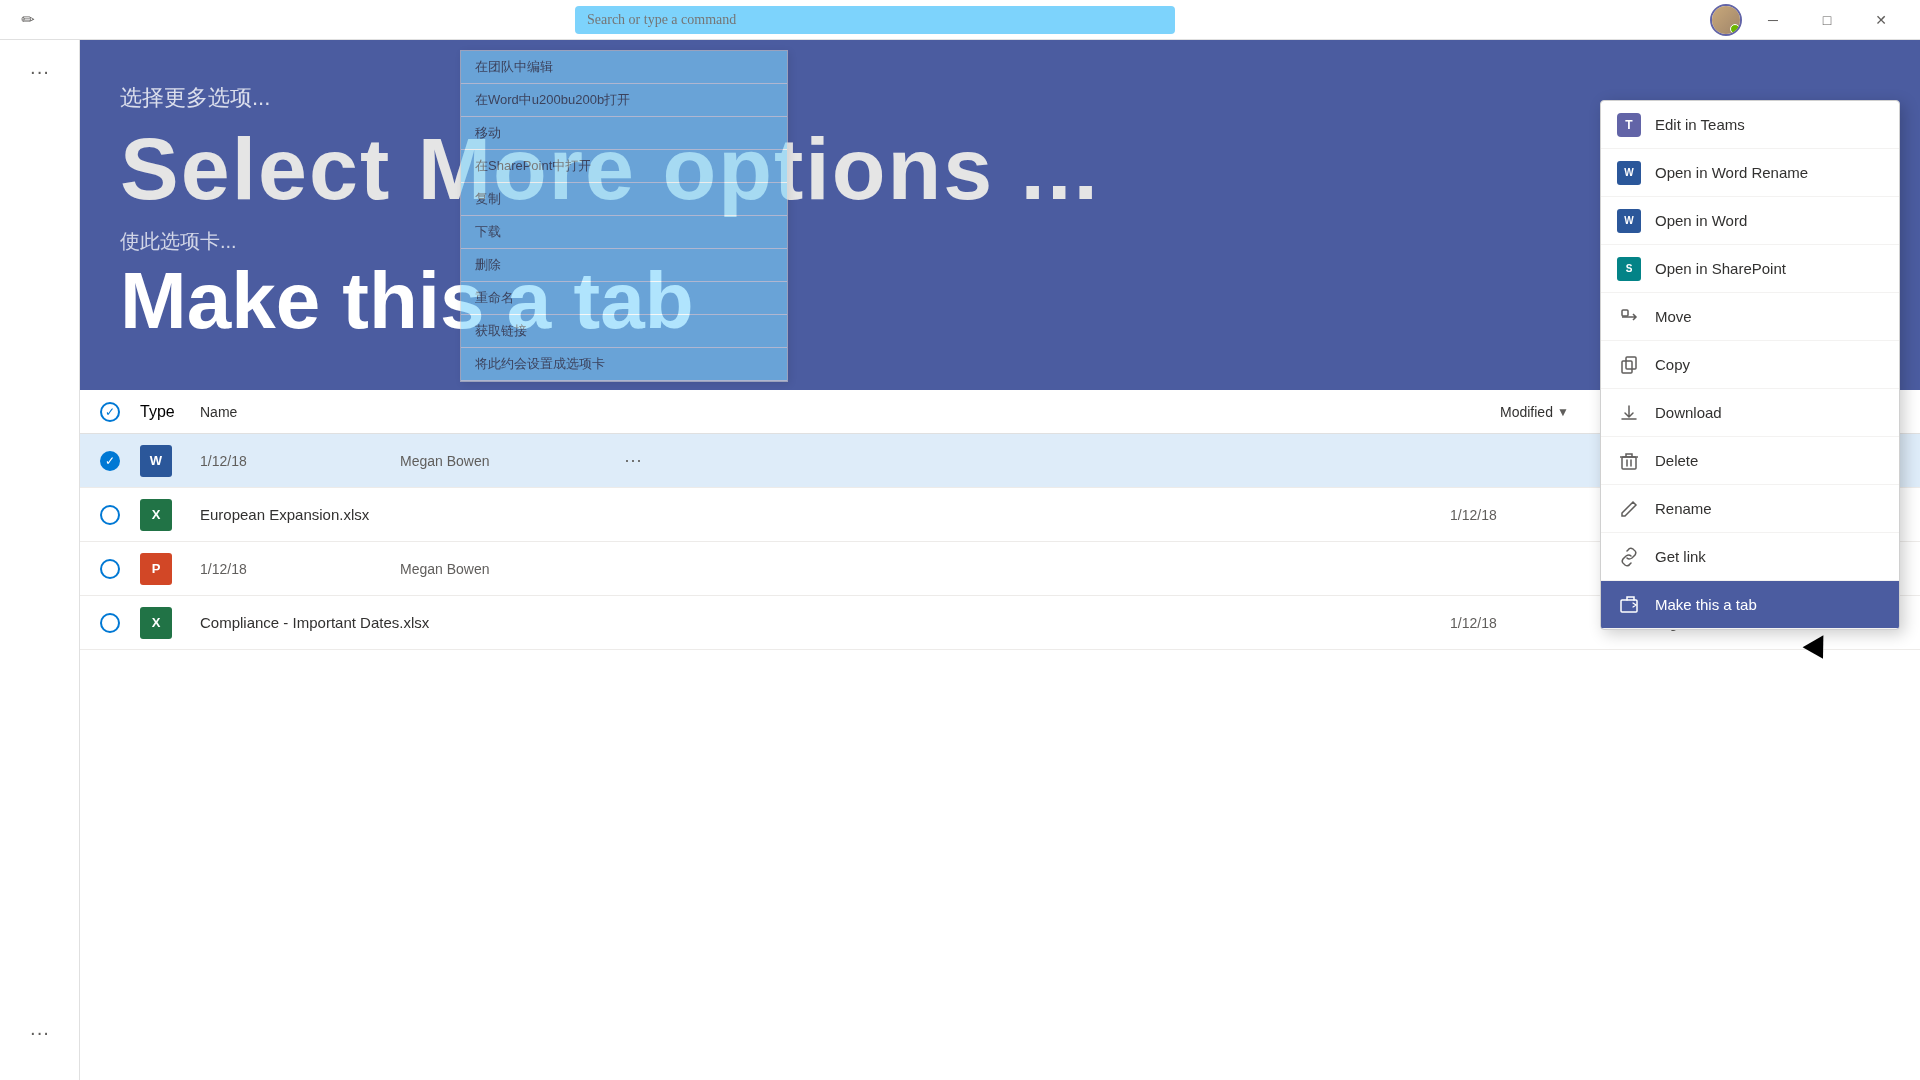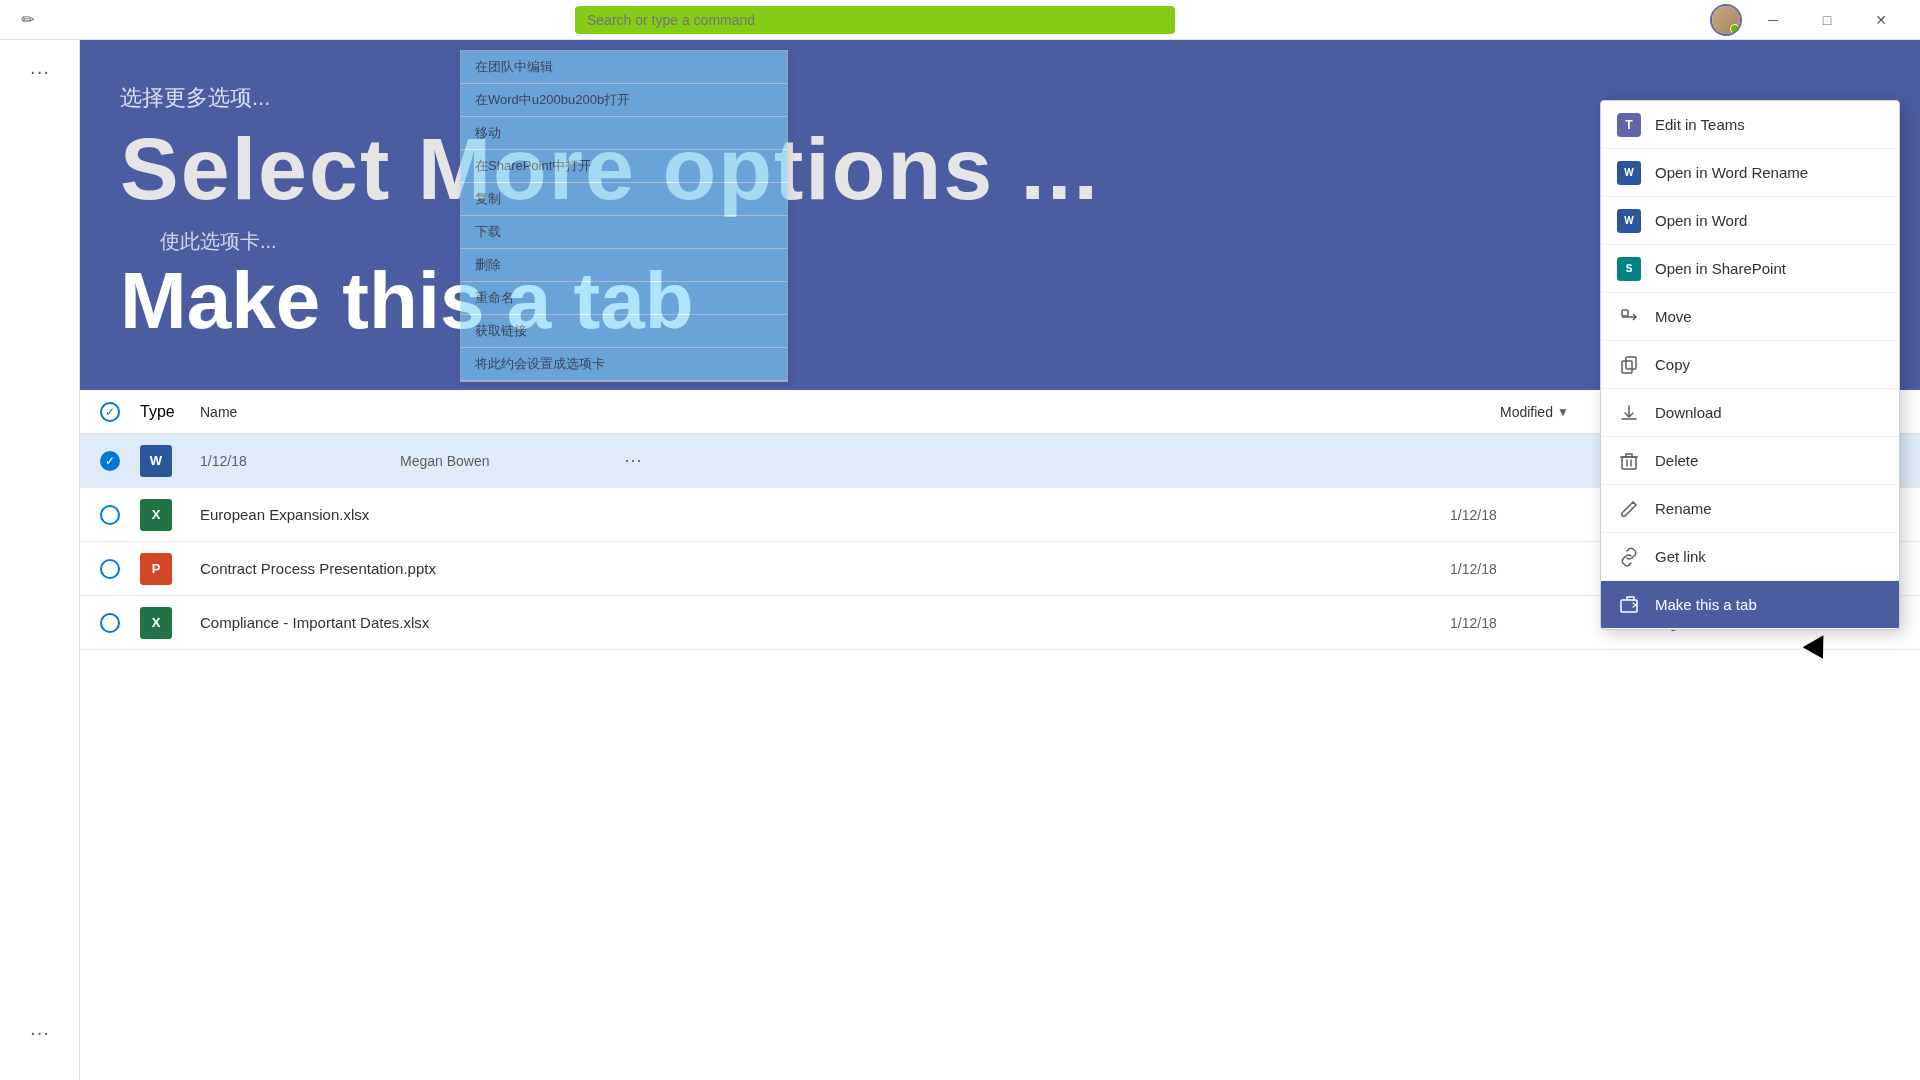--- a/index.html
+++ b/index.html
@@ -37,27 +37,28 @@
     }
     .search-bar {
       flex: 1;
       display: flex;
       align-items: center;
       justify-content: center;
     }
     .search-input {
       width: 600px;
       height: 28px;
-      background: #84cc16;
+      background: #7dd3fc;
       border: none;
       border-radius: 4px;
       padding: 0 12px;
       font-size: 14px;
       color: #605e5c;
       outline: none;
+      font-family: Liberation Serif, serif;
     }
     .title-bar-right {
       display: flex;
       align-items: center;
       gap: 8px;
       padding-right: 16px;
     }
     .avatar {
       width: 32px; height: 32px;
       border-radius: 50%;
@@ -365,21 +366,21 @@
     <div class="sidebar-dots">···</div>
   </div>
 </div>
 
 <div class="main-content">
 
   <div class="promo-overlay">
     <div class="promo-chinese-small">选择更多选项...</div>
     <div class="promo-title-large">Select More options ...</div>
 
-    <div style="margin-top: 10px; color: rgba(255,255,255,0.75); font-size: 20px; margin-left: 40px;">使此选项卡...</div>
+    <div style="margin-top: 10px; color: rgba(255,255,255,0.75); font-size: 20px;">使此选项卡...</div>
     <div style="color: #fff; font-size: 80px; font-weight: 600;">Make this a tab</div>
   </div>
 
   <div class="context-menu-bg" style="opacity: 0.6;">
     <div class="ctx-item">在团队中编辑</div>
     <div class="ctx-item">在Word中u200bu200b打开</div>
     <div class="ctx-item">移动</div>
     <div class="ctx-item">在SharePoint中打开</div>
     <div class="ctx-item">复制</div>
     <div class="ctx-item">下载</div>
@@ -431,21 +432,20 @@
       <div class="row-actions"></div>
     </div>
 
     <div class="file-row">
       <div class="row-checkbox">
         <div class="check-icon"></div>
       </div>
       <div class="row-type">
         <div class="ppt-icon">P</div>
       </div>
-      <div class="row-name">Contract Process Presentation.pptx</div>
       <div class="row-modified">1/12/18</div>
       <div class="row-modified-by">Megan Bowen</div>
       <div class="row-actions"></div>
     </div>
 
     <div class="file-row">
       <div class="row-checkbox">
         <div class="check-icon"></div>
       </div>
       <div class="row-type">

